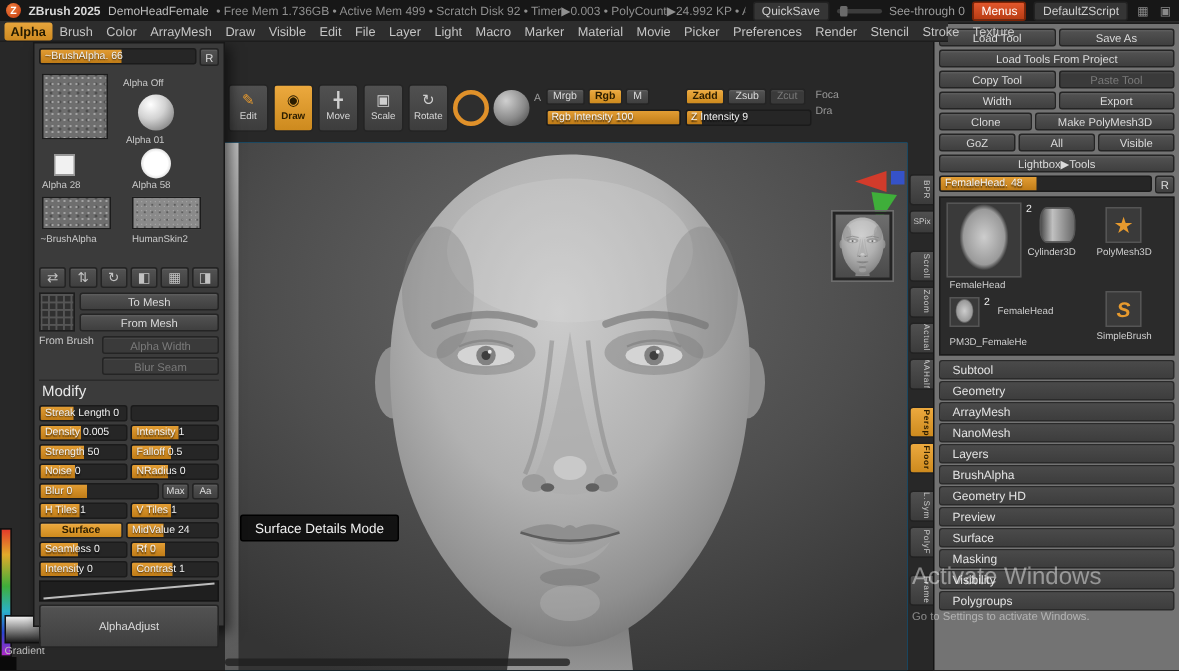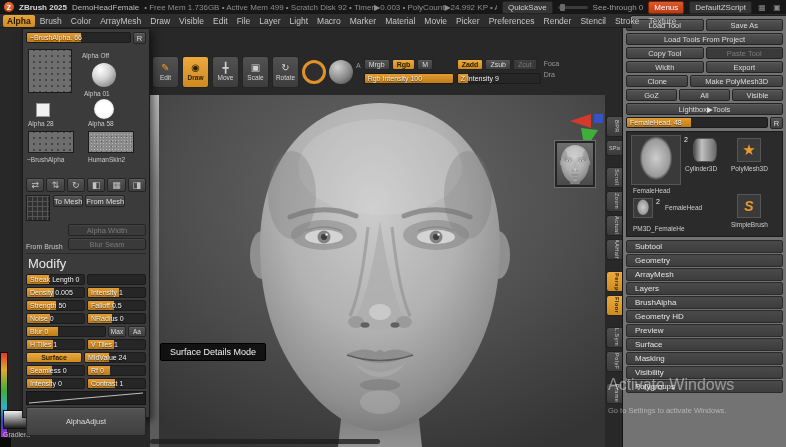--- a/index.html
+++ b/index.html
@@ -54,25 +54,25 @@
   .sphere{border-radius:50%;background:radial-gradient(circle at 35% 28%,#ffffff,#d2d2d2 42%,#8e8e8e 78%,#565656);border:none;}
   .wcircle{border-radius:50%;background:radial-gradient(circle,#ffffff 55%,#e0e0e0 72%,#7a7a7a);border:none;}
   .wsquare{background:#f1f1f1;border:1px solid #999;}
   .ap-lab{position:absolute;font-size:6.5px;color:#c9c9c9;white-space:nowrap;}
   .ap-iconrow{display:flex;gap:2px;margin-bottom:3px;}
   .ap-iconrow .btn{flex:1;height:14px;font-size:9px;color:#c2c2c2;}
   .ap-meshrows{display:flex;gap:3px;margin-bottom:3px;}
   .mesh-ico{width:24px;height:26px;background:#303030;border:1px solid #1d1d1d;
             background-image:linear-gradient(#555 1px,transparent 1px),linear-gradient(90deg,#555 1px,transparent 1px);
             background-size:5px 5px;}
-  .ap-meshrows .col{flex:1;display:flex;flex-direction:row;gap:2px;}
-  .ap-fromrow{display:flex;gap:0;margin-bottom:3px;align-items:flex-end;}
+  .ap-meshrows .col{flex:1;display:flex;flex-direction:column;gap:2px;}
+  .ap-fromrow{display:flex;gap:0;margin-bottom:3px;align-items:flex-start;}
   .ap-fromrow .lab{width:42px;font-size:7px;color:#c9c9c9;}
   .ap-fromrow .col{flex:1;display:flex;flex-direction:column;gap:2px;}
-  .ap-modify{font-size:13px;color:#e8e8e8;border-top:1px solid #2a2a2a;padding:2px 0 3px 2px;}
+  .ap-modify{font-size:10px;color:#e8e8e8;border-top:1px solid #2a2a2a;padding:2px 0 3px 2px;}
   .ap-row{display:flex;gap:2px;margin-bottom:2px;}
   .ap-row .slider{flex:1;}
   .ap-row .btn.sm{width:18px;height:11px;font-size:6.5px;}
   .ap-row .btn.surface{flex:1;height:11px;font-size:7px;}
   .curvebox{height:14px;background:#1f1f1f;border:1px solid #151515;margin-bottom:2px;position:relative;overflow:hidden;}
   .curvebox svg{display:block;}
 
   
   .shelf{position:absolute;left:152px;top:56px;width:452px;height:38px;display:flex;align-items:flex-start;gap:3px;z-index:10;}
   .mode-btn{width:27px;height:32px;background:linear-gradient(#515151,#3d3d3d);border:1px solid #242424;border-radius:3px;
@@ -531,20 +531,21 @@
         <span class="tb-lab" style="left:38px;top:72px">FemaleHead</span>
         <div class="tb-small" style="left:110px;top:62px">
           <span class="sbrush">S</span>
         </div>
         <span class="tb-lab" style="left:104px;top:89px">SimpleBrush</span>
         <span class="tb-lab" style="left:6px;top:93px">PM3D_FemaleHe</span>
       </div>
       <div class="tsec">Subtool</div>
       <div class="tsec">Geometry</div>
       <div class="tsec">ArrayMesh</div>
+      <div class="tsec">NanoMesh</div>
       <div class="tsec">Layers</div>
       <div class="tsec">BrushAlpha</div>
       <div class="tsec">Geometry HD</div>
       <div class="tsec">Preview</div>
       <div class="tsec">Surface</div>
       <div class="tsec">Masking</div>
       <div class="tsec">Visibility</div>
       <div class="tsec">Polygroups</div>
     </div>
   </div>

